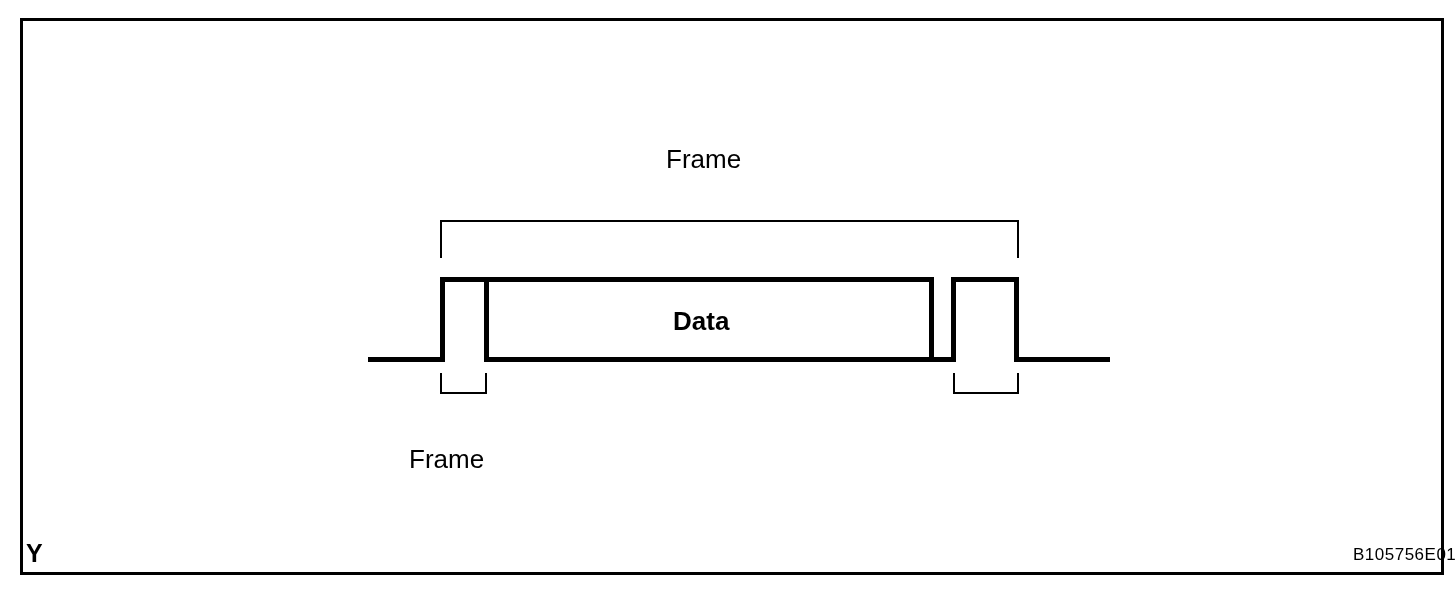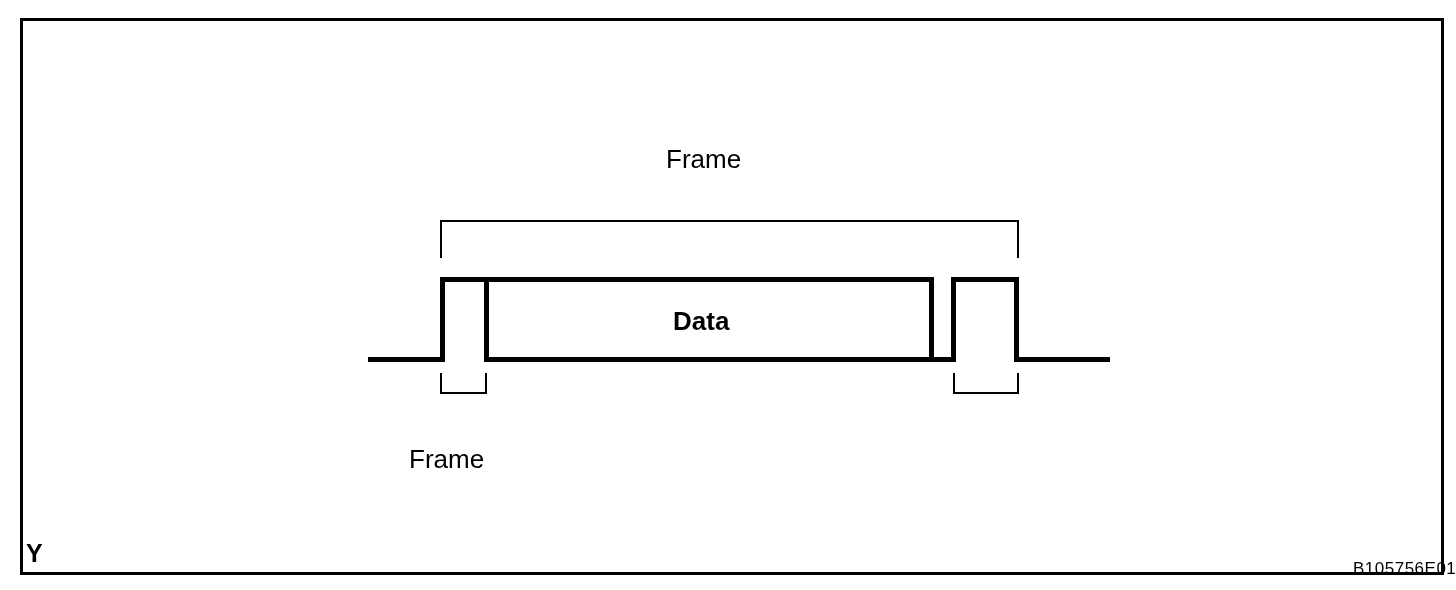--- a/index.html
+++ b/index.html
@@ -80,15 +80,15 @@
   <div class="seg" style="left:485px; top:373px; width:2px; height:21px;"></div>
   <div class="seg" style="left:440px; top:392px; width:47px; height:2px;"></div>
 
   <div class="seg" style="left:953px; top:373px; width:2px; height:21px;"></div>
   <div class="seg" style="left:1017px; top:373px; width:2px; height:21px;"></div>
   <div class="seg" style="left:953px; top:392px; width:66px; height:2px;"></div>
 
   <div class="label" style="left:409px; top:446px;">Frame</div>
 
   <div class="corner-mark" style="left:26px; top:541px;">Y</div>
-  <div class="figure-code" style="left:1353px; top:560px;">B105756E01</div>
+  <div class="figure-code" style="left:1353px; top:546px;">B105756E01</div>
 
 </div>
 
 </body></html>

